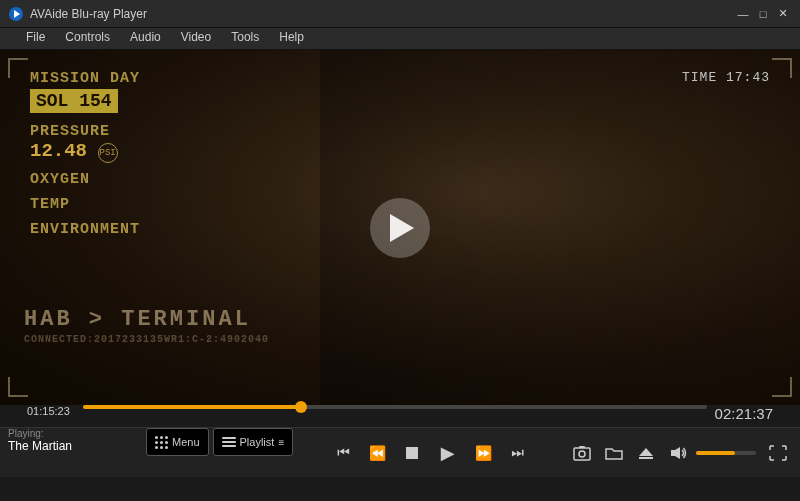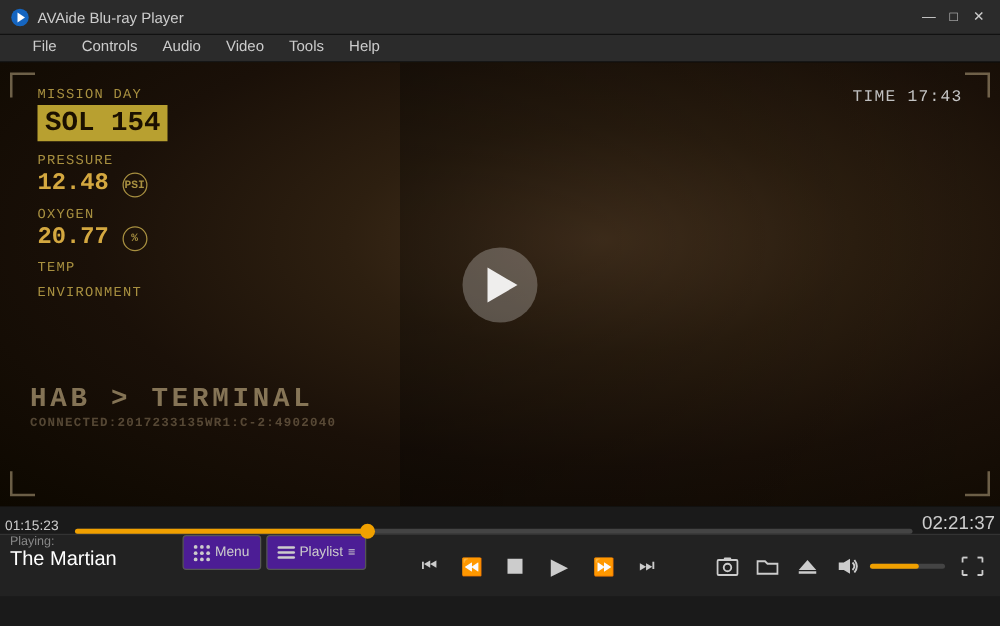--- a/index.html
+++ b/index.html
@@ -91,45 +91,44 @@
 
     
     #hud-overlay {
       position: absolute;
       top: 20px;
       left: 30px;
       color: #e8c060;
       font-size: 11px;
       font-family: 'Courier New', monospace;
     }
-    .hud-label { font-size: 11px; color: #a89040; letter-spacing: 1px; }
+    .hud-label { font-size: 15px; color: #a89040; letter-spacing: 1px; font-weight: bold; }
     .hud-sol {
       background: #b8a030;
       color: #1a1000;
-      font-size: 22px;
+      font-size: 18px;
       font-weight: bold;
       padding: 2px 6px;
       margin: 2px 0 10px 0;
       display: inline-block;
     }
     .hud-row { margin-bottom: 8px; }
     .hud-value { font-size: 19px; font-weight: bold; color: #d4a840; }
     .hud-unit {
       display: inline-block;
       border: 1px solid #a89040;
       border-radius: 50%;
       width: 20px;
       height: 20px;
       text-align: center;
       line-height: 18px;
       font-size: 9px;
       color: #a89040;
       margin-left: 4px;
       vertical-align: middle;
-      font-weight: bold;
     }
 
     
     #time-display {
       position: absolute;
       top: 20px;
       right: 30px;
       color: #ccc;
       font-family: 'Courier New', monospace;
       font-size: 13px;
@@ -199,22 +198,22 @@
     .corner-tl { top: 8px; left: 8px; border-width: 2px 0 0 2px; }
     .corner-tr { top: 8px; right: 8px; border-width: 2px 2px 0 0; }
     .corner-bl { bottom: 8px; left: 8px; border-width: 0 0 2px 2px; }
     .corner-br { bottom: 8px; right: 8px; border-width: 0 2px 2px 0; }
 
     
     #progress-section {
       height: 22px;
       background: #1a1a1a;
       display: flex;
-      align-items: flex-end;
-      padding: 0 4px;
+      align-items: flex-start;
+      padding: 0 27px;
       gap: 8px;
     }
     #time-current {
       font-size: 11px;
       color: #ccc;
       min-width: 48px;
     }
     #progress-bar-container {
       flex: 1;
       height: 4px;
@@ -259,28 +258,28 @@
     
     #now-playing {
       min-width: 130px;
       margin-right: 4px;
     }
     #playing-label {
       font-size: 10px;
       color: #888;
     }
     #playing-title {
-      font-size: 16px;
+      font-size: 12px;
       color: #fff;
       font-weight: 500;
     }
 
     
     .ctrl-btn-text {
-      background: #4c1d95;
+      background: #000000;
       border: 1px solid #555;
       color: #ccc;
       font-size: 11px;
       padding: 4px 8px;
       border-radius: 3px;
       cursor: pointer;
       display: flex;
       align-items: center;
       gap: 4px;
       height: 28px;
@@ -428,24 +427,20 @@
       <div class="hud-row">
         <div class="hud-label">PRESSURE</div>
         <div>
           <span class="hud-value">12.48</span>
           <span class="hud-unit">PSI</span>
         </div>
       </div>
 
       <div class="hud-row">
         <div class="hud-label">OXYGEN</div>
-        <div>
-          <span class="hud-value">20.77</span>
-          <span class="hud-unit">%</span>
-        </div>
       </div>
 
       <div class="hud-row">
         <div class="hud-label">TEMP</div>
       </div>
 
       <div class="hud-label">ENVIRONMENT</div>
     </div>
 
     <div id="time-display">TIME 17:43</div>

